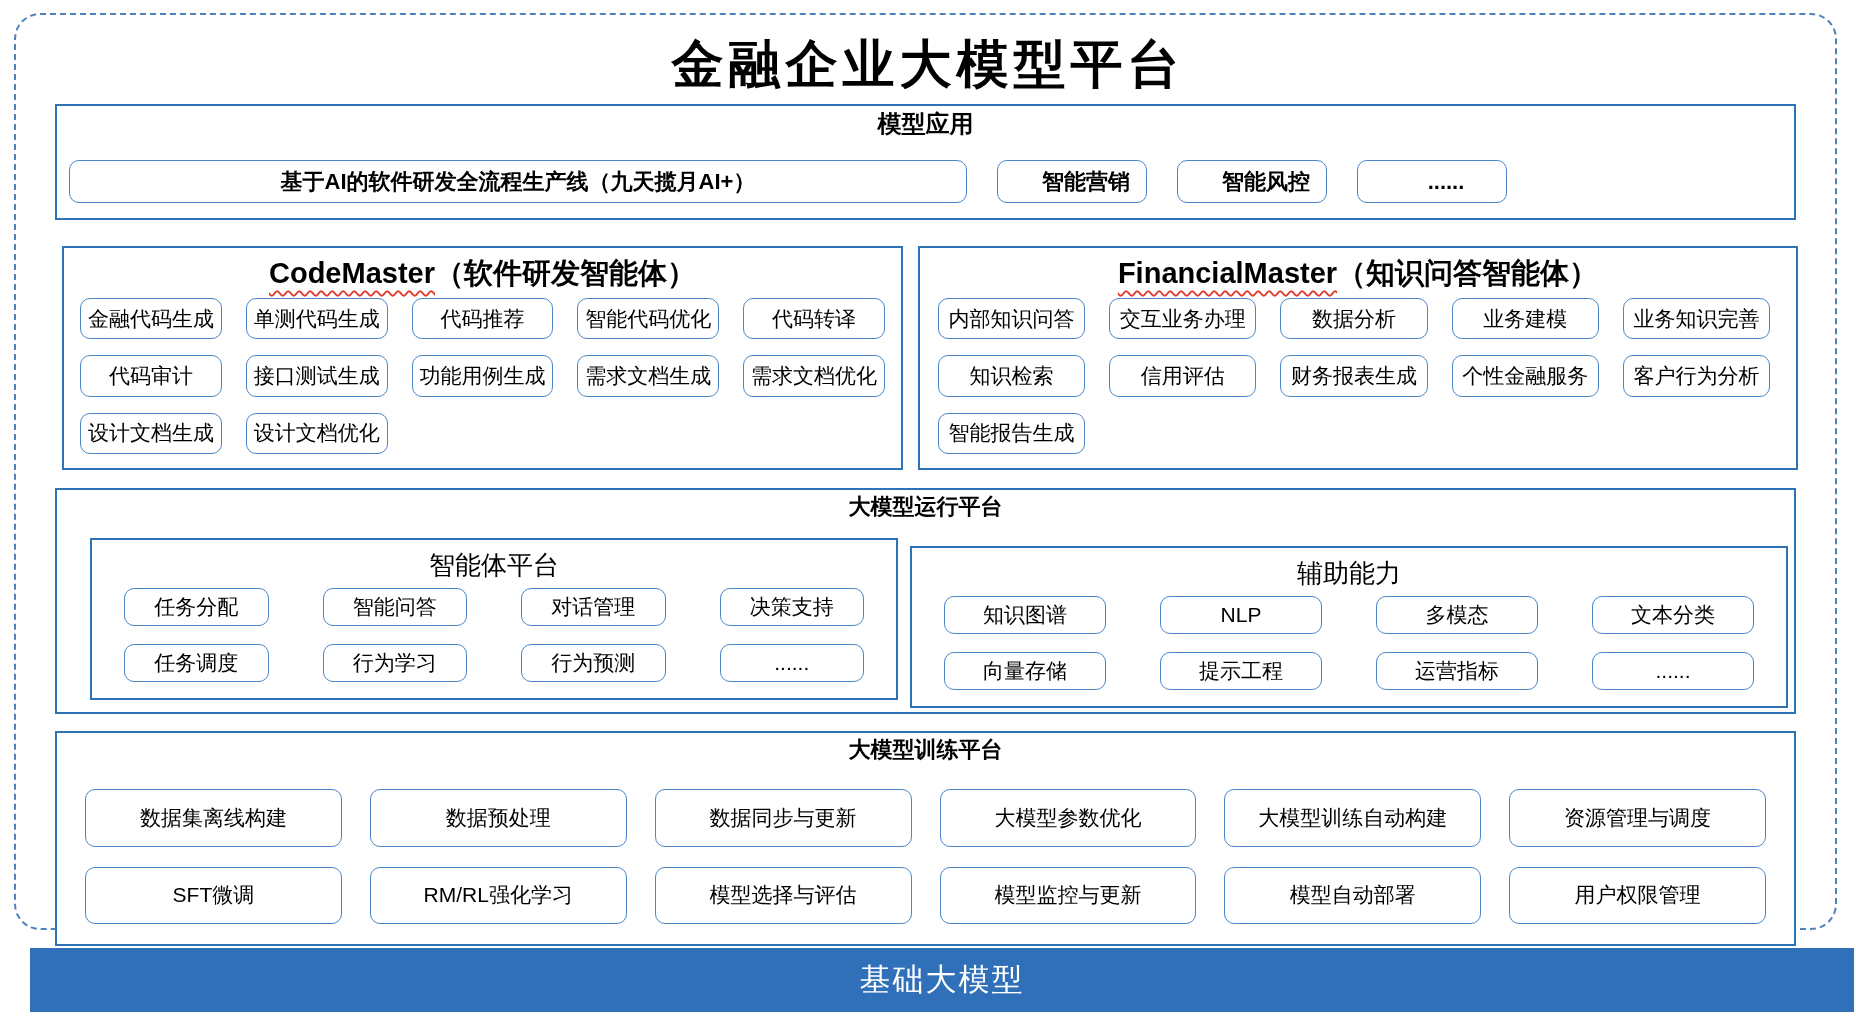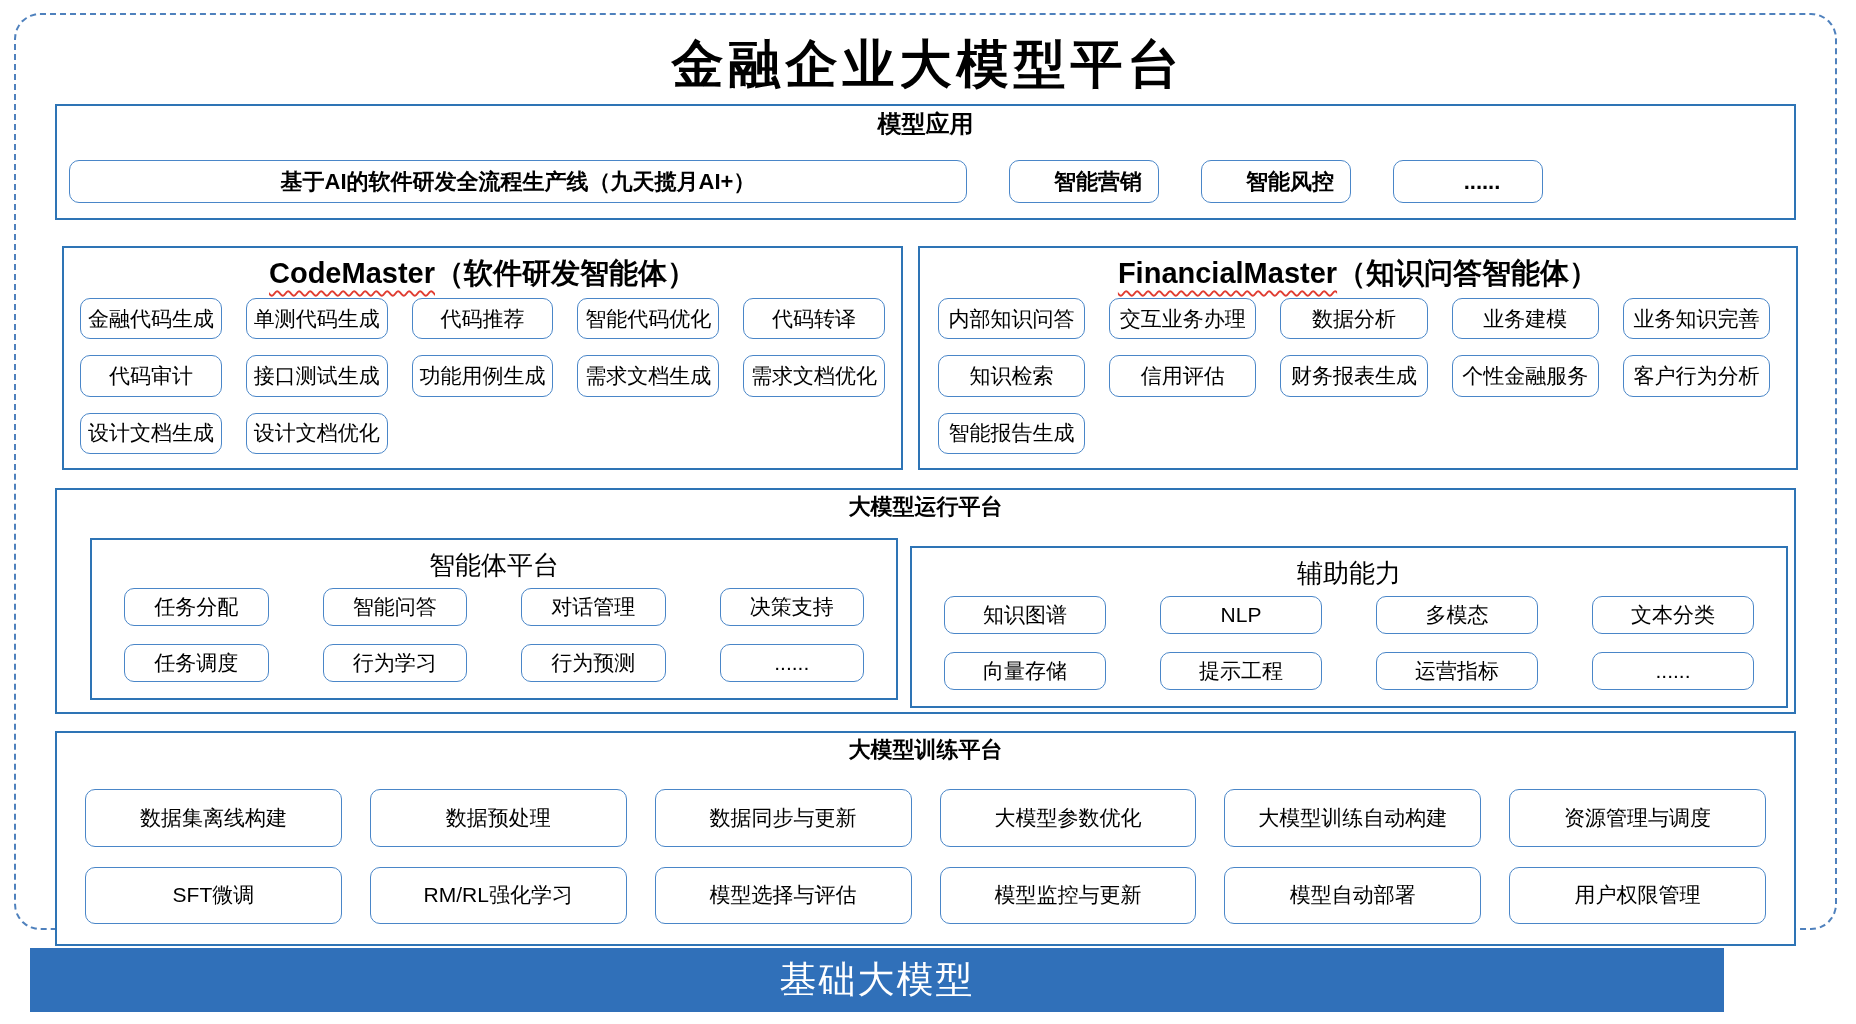--- a/index.html
+++ b/index.html
@@ -48,21 +48,21 @@
     text-decoration-thickness:2px;text-underline-offset:7px;
     text-decoration-skip-ink:none;
   }
   .box{
     display:flex;align-items:center;justify-content:center;
     border:1.5px solid var(--box-border);border-radius:10px;
     font-size:21px;background:#fff;white-space:nowrap;overflow:hidden;
   }
   
   .sec1{left:55px;top:104px;width:1741px;height:116px;}
-  .sec1-row{position:absolute;left:12px;right:12px;top:54px;display:flex;gap:42px;}
+  .sec1-row{position:absolute;left:12px;right:12px;top:54px;display:flex;gap:30px;}
   .sec1 .box{height:43px;font-weight:700;font-size:22px;}
   .sec1 .wide{width:898px;}
   .sec1 .small{width:150px;padding-left:28px;}
   
   .panel.cm{left:62px;top:246px;width:841px;height:224px;}
   .panel.fm{left:918px;top:246px;width:880px;height:224px;}
   .agent-grid{
     position:absolute;left:16px;right:16px;top:50px;bottom:14px;
     display:grid;grid-template-columns:repeat(5,1fr);grid-template-rows:repeat(3,1fr);
     gap:16px 24px;
@@ -79,24 +79,24 @@
   }
   
   .sec4{left:55px;top:731px;width:1741px;height:215px;}
   .train-grid{
     position:absolute;left:28px;right:28px;top:56px;bottom:20px;
     display:grid;grid-template-columns:repeat(6,1fr);grid-template-rows:repeat(2,1fr);
     gap:20px 28px;
   }
   
   .foundation{
-    position:absolute;left:30px;top:948px;width:1694px;height:64px;
+    position:absolute;left:30px;top:948px;width:1824px;height:64px;
     background:var(--foundation-bg);color:var(--foundation-text);
     display:flex;align-items:center;justify-content:center;
-    font-size:37px;font-weight:500;letter-spacing:2px;
+    font-size:31px;font-weight:500;letter-spacing:2px;
   }
 </style>
 </head>
 <body>
 
 <div class="outer"></div>
 
 <div class="title">金融企业大模型平台</div>
 
 <section class="sec sec1">

